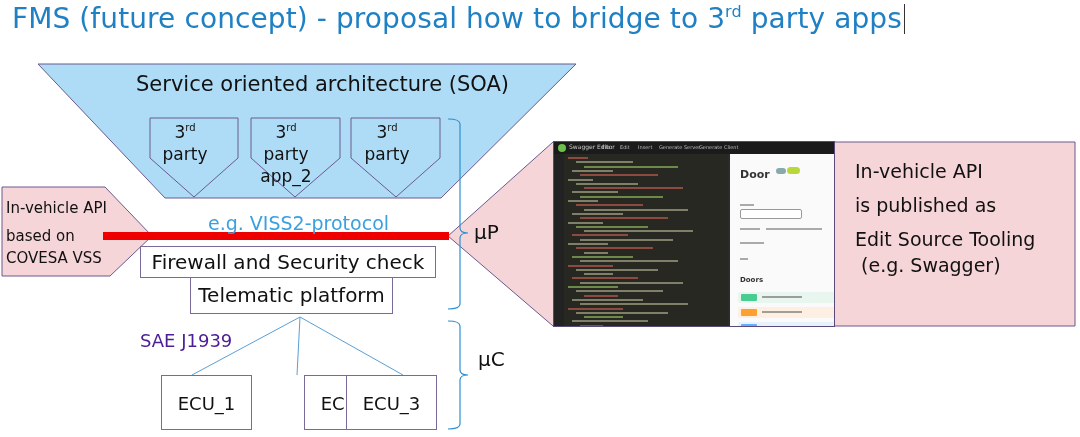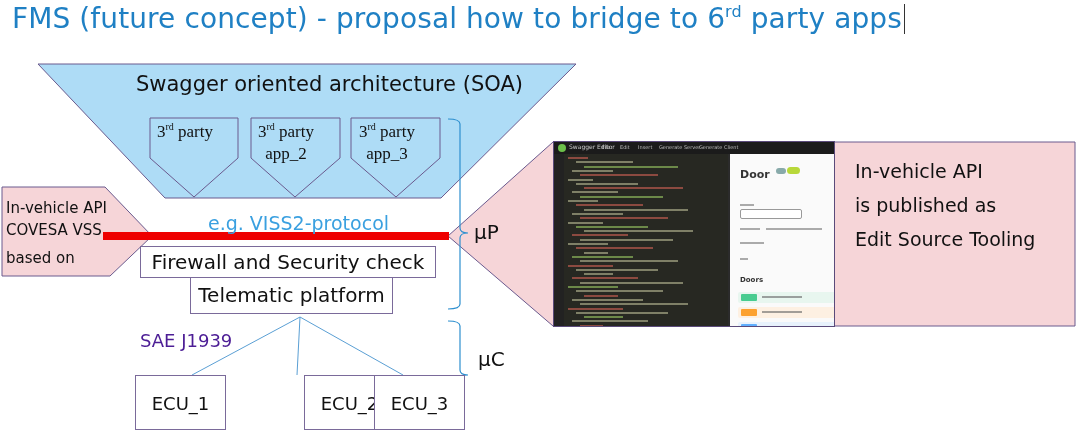--- a/index.html
+++ b/index.html
@@ -3,29 +3,29 @@
 <meta charset="utf-8">
 <style>
   html, body { margin: 0; padding: 0; background: #ffffff; }
   body { width: 1080px; height: 437px; position: relative; overflow: hidden; font-family: "DejaVu Sans", sans-serif; }
   .title { position: absolute; left: 12px; top: 2px; font-size: 28px; color: #1f80c4; white-space: nowrap; letter-spacing: 0.1px; }
   .title sup { font-size: 16px; vertical-align: 11px; line-height: 0; }
   .title .caret { display: inline-block; width: 1px; height: 30px; background: #333; vertical-align: -6px; margin-left: 2px; }
   svg.diagram { position: absolute; left: 0; top: 0; }
   .lbl { position: absolute; white-space: nowrap; color: #111; }
   .soa-title { left: 136px; top: 72px; font-size: 21px; }
-  .app-lbl { position: absolute; top: 121px; width: 70px; text-align: center; font-size: 17px; line-height: 22px; color: #111; font-family: Liberation Serif, serif; }
+  .app-lbl { position: absolute; top: 121px; width: 70px; text-align: center; font-size: 17px; line-height: 22px; color: #111; }
   .app-lbl sup { font-size: 10px; vertical-align: 7px; line-height: 0; }
   .left-api { left: 6px; top: 197px; font-size: 15px; line-height: 22px; color: #111; }
   .viss { left: 208px; top: 212px; font-size: 19px; color: #3aa0e0; }
   .box { position: absolute; border: 1px solid #7a6a9a; background: #fff; font-size: 20px; color: #111; text-align: center; box-sizing: border-box; }
   .firewall { left: 140px; top: 246px; width: 296px; height: 32px; line-height: 30px; }
   .telematic { left: 190px; top: 277px; width: 203px; height: 37px; line-height: 35px; }
   .ecu { top: 375px; height: 55px; width: 91px; line-height: 55px; font-size: 18px; }
-  .ecu1 { left: 135px; } .ecu2 { left: 260px; margin-left: 44px; } .ecu3 { left: 374px; }
+  .ecu1 { left: 161px; } .ecu2 { left: 260px; margin-left: 44px; } .ecu3 { left: 346px; }
   .sae { left: 140px; top: 330px; font-size: 18px; color: #4c1d95; }
   .mu { font-size: 20px; color: #111; }
   .mup { left: 474px; top: 220px; }
   .muc { left: 478px; top: 347px; }
   .right-text { left: 855px; top: 158px; font-size: 19px; line-height: 26px; color: #111; }
   .swagger { position: absolute; left: 553px; top: 141px; width: 282px; height: 186px; background: #2b2b2b; overflow: hidden; border: 1px solid #5a4a7a; box-sizing: border-box; }
   .sw-top { position: absolute; left: 0; top: 0; width: 100%; height: 12px; background: #1b1b1b; }
   .sw-logo { position: absolute; left: 4px; top: 2px; width: 8px; height: 8px; border-radius: 50%; background: #6cc04a; }
   .sw-name { position: absolute; left: 15px; top: 1px; font-size: 6px; color: #ccc; }
   .sw-menu { position: absolute; top: 2px; font-size: 5px; color: #bbb; }
@@ -42,21 +42,21 @@
   .sw-txt { position: absolute; height: 2px; background: #aaa; }
   .sw-doors { position: absolute; left: 10px; top: 122px; font-size: 7px; font-weight: bold; color: #333; }
   .sw-op { position: absolute; left: 8px; width: 98px; height: 11px; border-radius: 2px; }
   .sw-op .m { position: absolute; left: 3px; top: 2px; width: 16px; height: 7px; border-radius: 1px; }
   .sw-op .p { position: absolute; left: 24px; top: 4px; width: 40px; height: 2px; background: #666; opacity: 0.6; }
 </style>
 </head>
 <body>
 
 <div class="title">
-  <span>FMS (future concept)  - proposal how to bridge to 6</span><sup>rd</sup><span> party apps</span><span class="caret"></span>
+  <span>FMS (future concept)  - proposal how to bridge to 3</span><sup>rd</sup><span> party apps</span><span class="caret"></span>
 </div>
 
 <svg class="diagram" width="1080" height="437" viewBox="0 0 1080 437">
 
   <polygon points="38,64 576,64 441,198 165,198" fill="#aedcf6" stroke="#6a5a8e" stroke-width="1"></polygon>
 
   <polygon points="150,118 238,118 238,158 194,197 150,158" fill="#aedcf6" stroke="#6a5a8e" stroke-width="1"></polygon>
   <polygon points="251,118 340,118 340,158 295,197 251,158" fill="#aedcf6" stroke="#6a5a8e" stroke-width="1"></polygon>
   <polygon points="351,118 440,118 440,158 396,197 351,158" fill="#aedcf6" stroke="#6a5a8e" stroke-width="1"></polygon>
 
@@ -67,38 +67,37 @@
   <rect x="103" y="232" width="346" height="8" fill="#ee0000"></rect>
 
   <path d="M 448,119 Q 460,119 460,124 L 460,228 Q 460,233 468,233 Q 460,233 460,238 L 460,304 Q 460,309 448,309" fill="none" stroke="#2d8fcf" stroke-width="1.2"></path>
   <path d="M 448,321 Q 460,321 460,326 L 460,370 Q 460,375 468,375 Q 460,375 460,380 L 460,424 Q 460,429 448,429" fill="none" stroke="#2d8fcf" stroke-width="1.2"></path>
 
   <line x1="300" y1="317" x2="192" y2="375" stroke="#5a9fd4" stroke-width="1"></line>
   <line x1="300" y1="317" x2="297" y2="375" stroke="#5a9fd4" stroke-width="1"></line>
   <line x1="300" y1="317" x2="403" y2="375" stroke="#5a9fd4" stroke-width="1"></line>
 </svg>
 
-<div class="lbl soa-title">Swagger oriented architecture (SOA)</div>
+<div class="lbl soa-title">Service oriented architecture (SOA)</div>
 
 <div class="app-lbl" style="left:150px;">
   <div><span>3</span><sup>rd</sup><span> party</span></div>
 </div>
 <div class="app-lbl" style="left:251px;">
   <div><span>3</span><sup>rd</sup><span> party</span></div>
   <div>app_2</div>
 </div>
 <div class="app-lbl" style="left:352px;">
   <div><span>3</span><sup>rd</sup><span> party</span></div>
-  <div>app_3</div>
 </div>
 
 <div class="lbl left-api">
   <div>In-vehicle API</div>
+  <div style="margin-top:6px;">based on</div>
   <div>COVESA VSS</div>
-  <div style="margin-top:6px;">based on</div>
 </div>
 
 <div class="lbl viss">e.g. VISS2-protocol</div>
 
 <div class="box firewall">Firewall and Security check</div>
 <div class="box telematic">Telematic platform</div>
 
 <div class="lbl sae">SAE J1939</div>
 
 <div class="box ecu ecu1">ECU_1</div>
@@ -184,13 +183,14 @@
         <div class="m" style="background:#61affe;"></div>
         <div class="p"></div>
       </div>
   </div>
 </div>
 
 <div class="lbl right-text">
   <div>In-vehicle API</div>
   <div style="margin-top:8px;">is published as</div>
   <div style="margin-top:8px;">Edit Source Tooling</div>
+  <div style="white-space:pre;"> (e.g. Swagger)</div>
 </div>
 
 </body></html>

